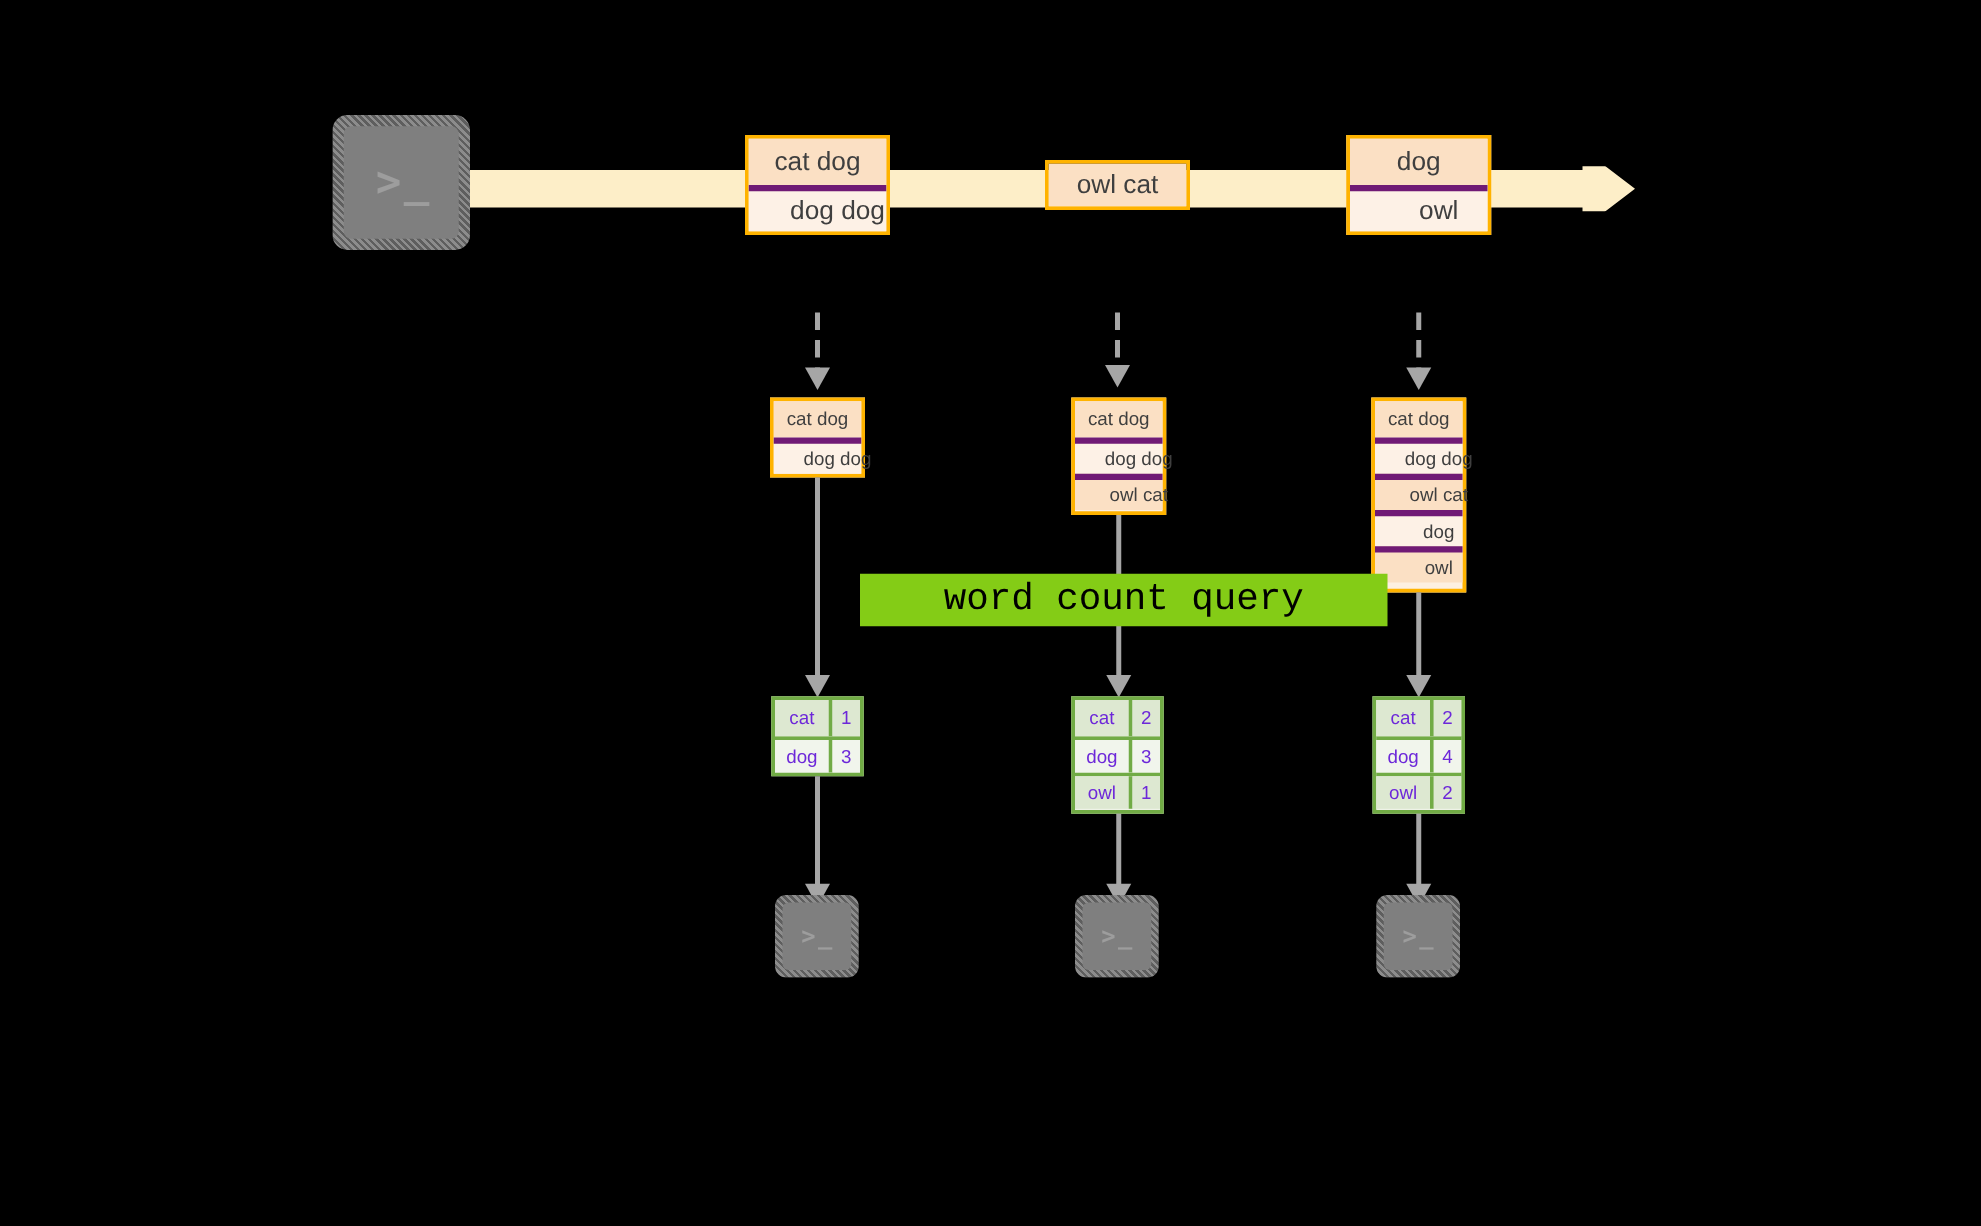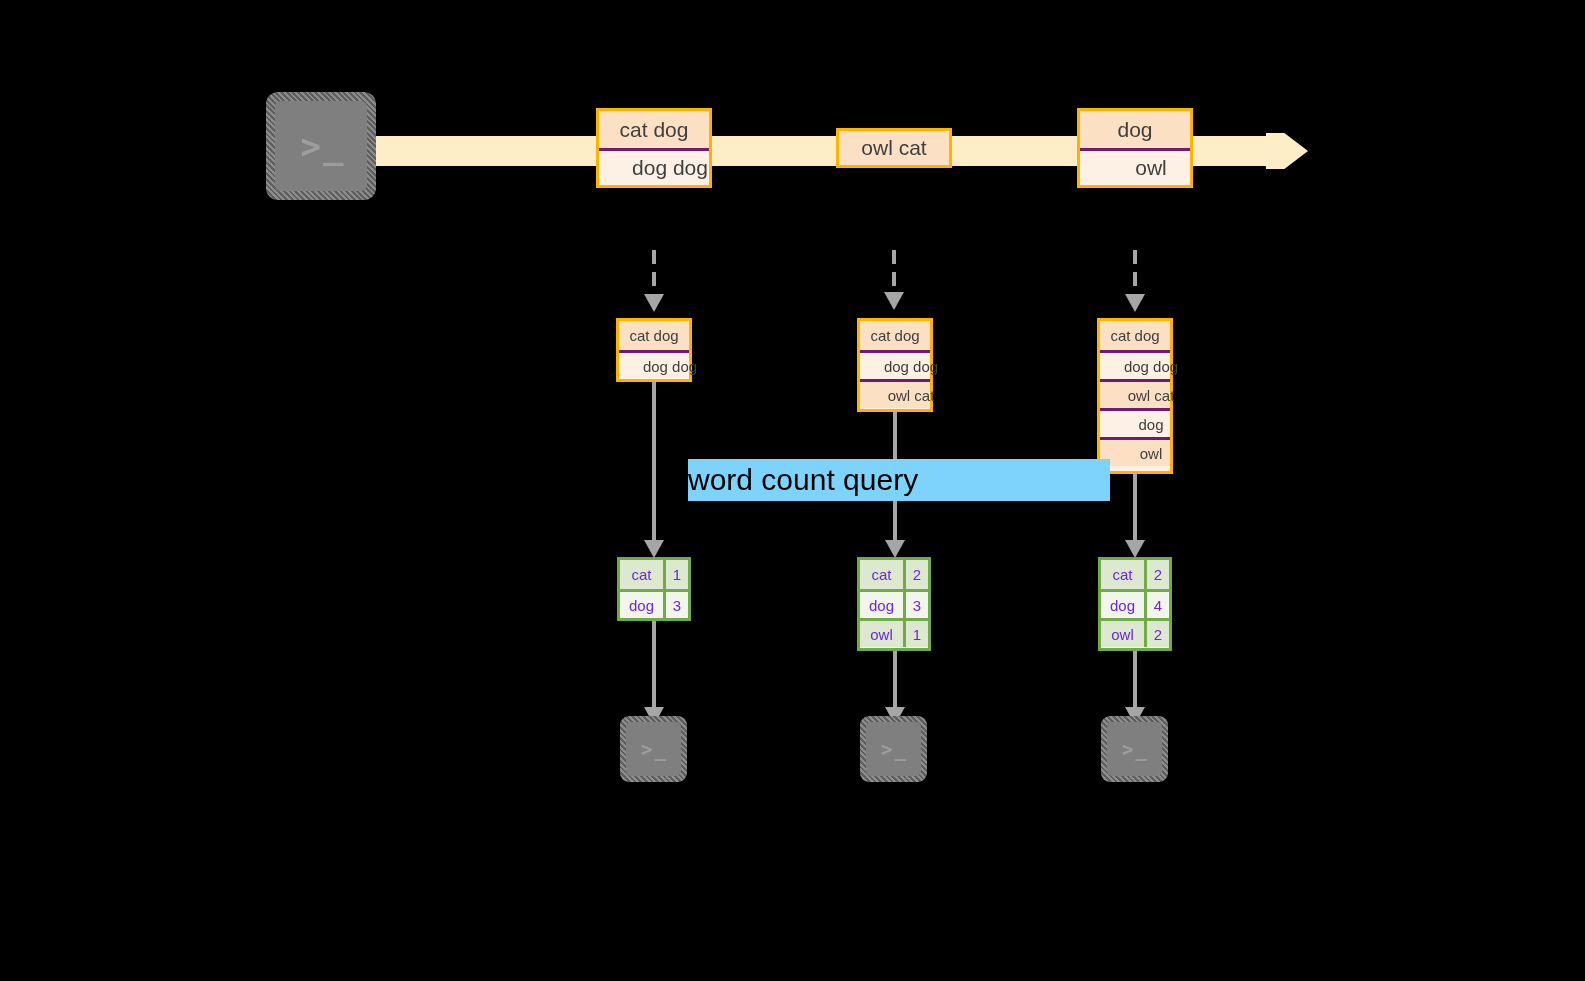--- a/index.html
+++ b/index.html
@@ -72,21 +72,21 @@
   .obox .cell {
     box-sizing: border-box;
     display: flex;
     align-items: center;
     justify-content: center;
     color: #3f3f3f;
     white-space: nowrap;
   }
   .obox .cell.dark  { background: #fbe0c4; }
   .obox .cell.light { background: #fdf1e6; }
-  .obox .cell + .cell { border-top: 3px solid #701a75; padding-left: 32px; }
+  .obox .cell + .cell { border-top: 5px solid #701a75; padding-left: 32px; }
 
   
   .gbox {
     position: absolute;
     box-sizing: border-box;
     border: 3px solid #71ab45;
     background: #eef3e7;
   }
   .gbox .grow {
     display: flex;
@@ -106,26 +106,27 @@
   .gbox .grow.light .gc { background: #f1f5ec; }
 
   
   .conn { position: absolute; }
   .conn svg { display: block; overflow: visible; }
 
   
   .query-label {
     position: absolute;
     box-sizing: border-box;
-    background: #7dd3fc;
+    background: #84cc16;
     color: #000000;
     display: flex;
     align-items: center;
-    justify-content: flex-start;
+    justify-content: center;
     white-space: nowrap;
+    font-family: Liberation Mono, monospace;
   }
 </style>
 </head>
 <body>
 
 <div id="stage">
 
   <div class="stream">
     <svg width="940" height="36" viewBox="0 0 940 36" aria-hidden="true">
       <path d="M0 3 L898 3 L898 -14 L940 18 L898 50 L898 33 L0 33 Z" fill="#fdeec8"></path>

